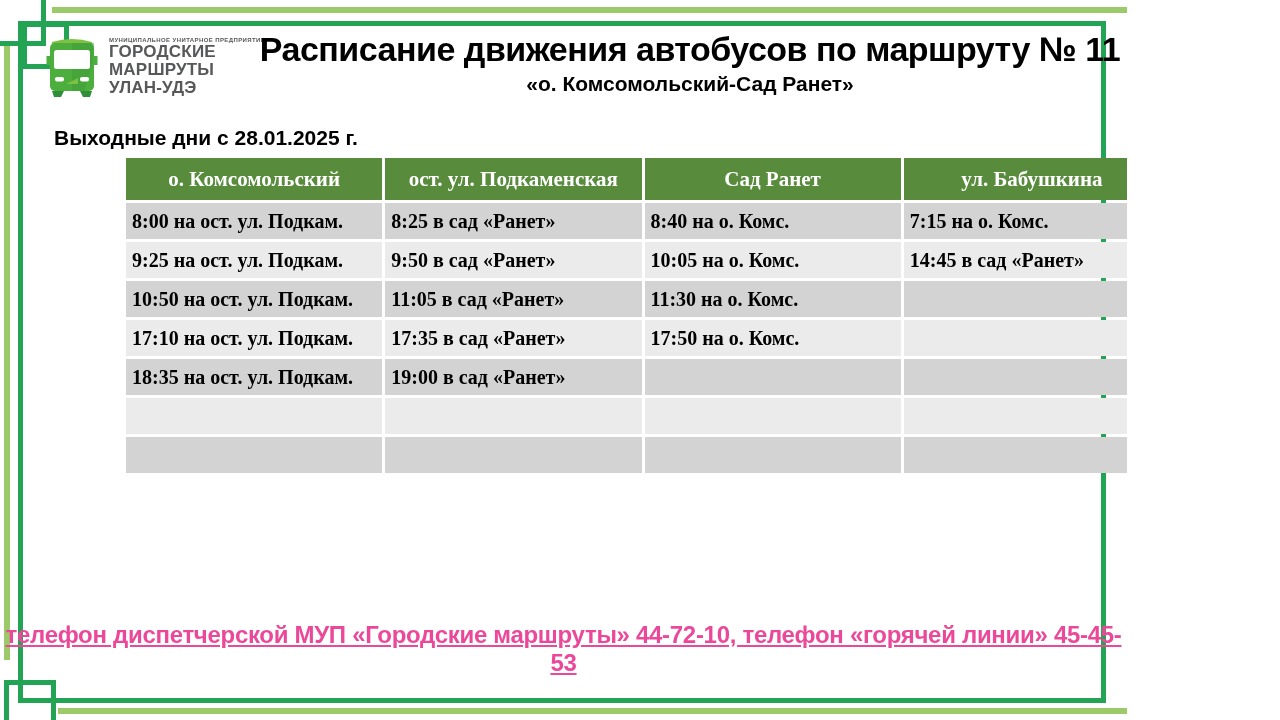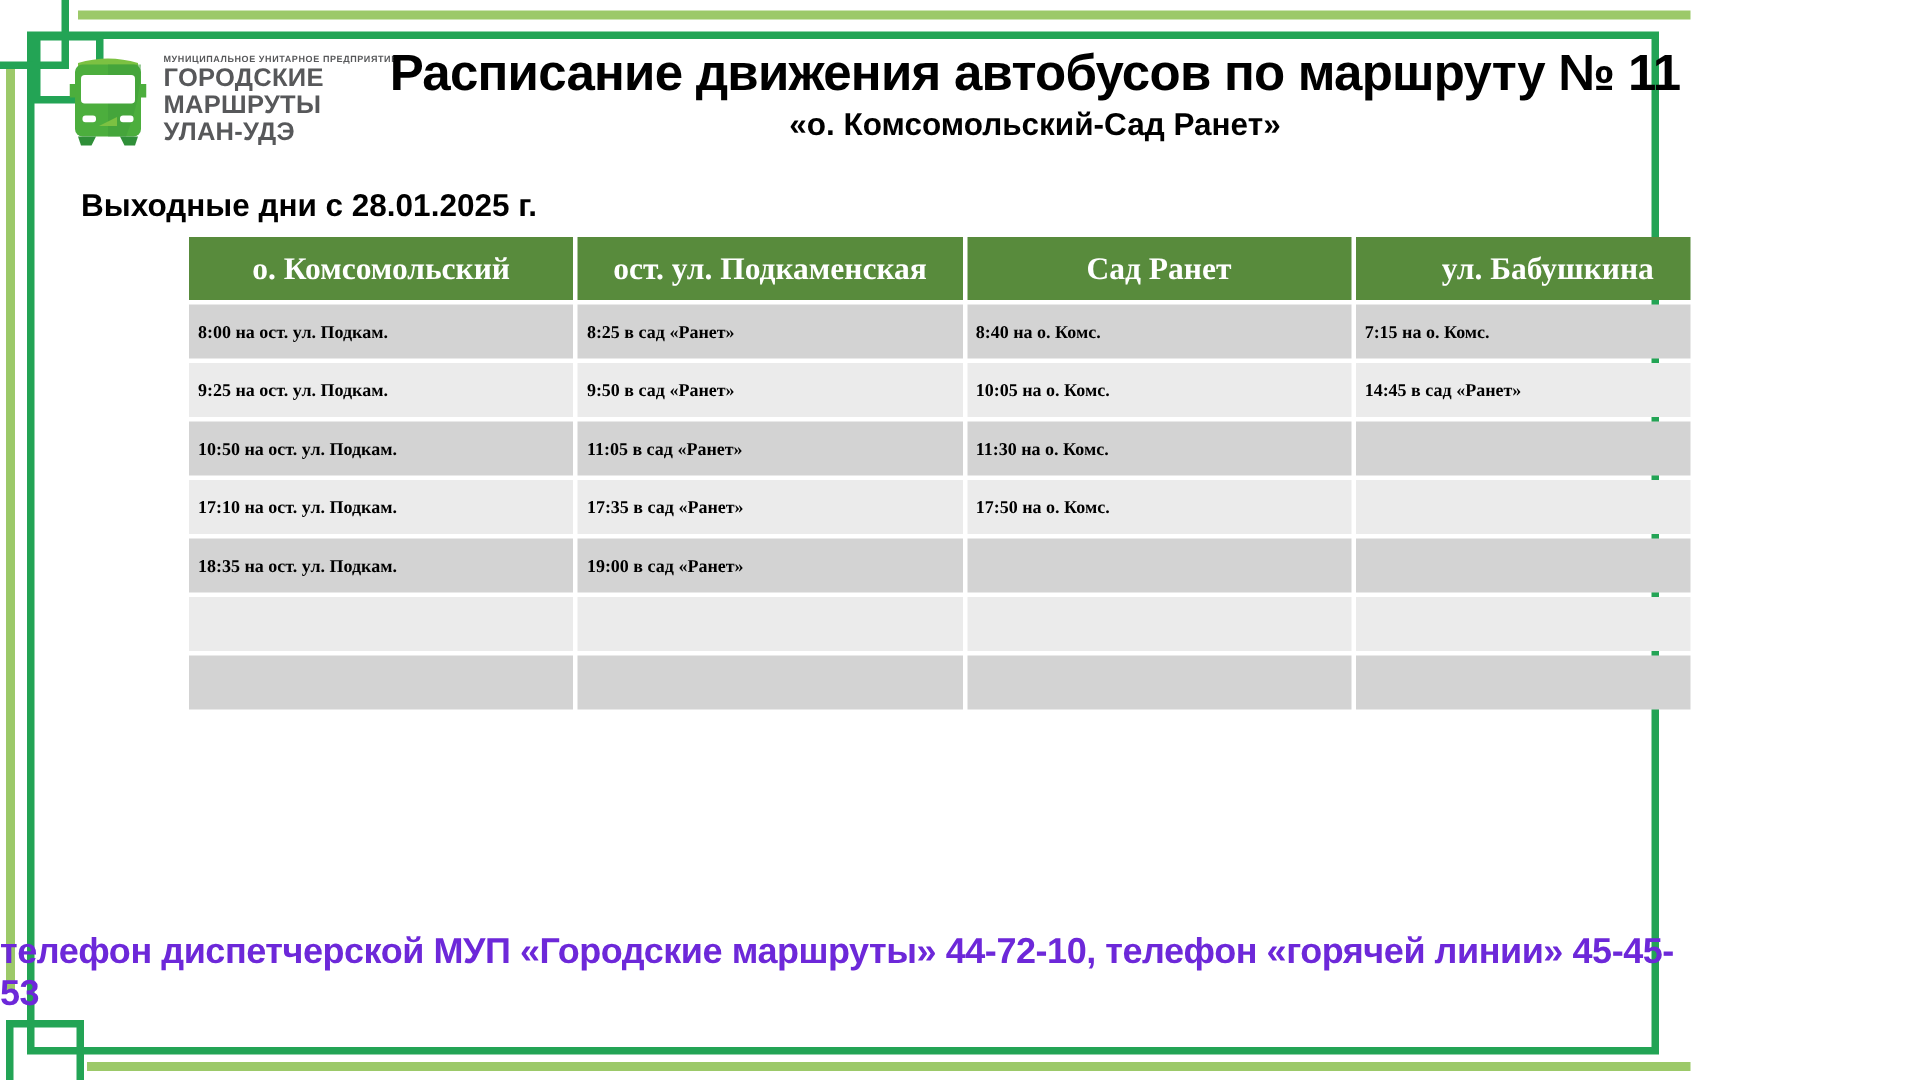--- a/index.html
+++ b/index.html
@@ -34,28 +34,28 @@
   .sub-title{font-size:21px;font-weight:bold;margin-top:3px;}
   .sched-label{position:absolute;left:54px;top:116px;font-size:21px;font-weight:bold;color:#000;margin-top:10px;}
 
   
   .tbl-wrap{position:absolute;left:123px;top:155px;width:1040px;}
   table.sched{width:100%;border-collapse:separate;border-spacing:3px 3px;table-layout:fixed;}
   table.sched th{background:var(--hgreen);color:#ffffff;height:40px;
                  font-family:"Liberation Serif",serif;font-weight:bold;font-size:21px;
                  text-align:center;vertical-align:middle;}
   table.sched td{height:36px;font-family:"Liberation Serif",serif;font-weight:bold;
-                 font-size:12px;color:#000;padding:0 0 0 6px;vertical-align:middle;
+                 font-size:20px;color:#000;padding:0 0 0 6px;vertical-align:middle;
                  white-space:pre;overflow:hidden;}
   table.sched tr.dark td{background:var(--rowd);}
   table.sched tr.light td{background:var(--rowl);}
 
   
-  .footer{position:absolute;left:0;right:0;top:621px;text-align:left;color:#6d28d9;
-          font-weight:bold;font-size:24px;line-height:1.18;letter-spacing:-.3px;}
+  .footer{position:absolute;left:0;right:0;top:621px;text-align:center;color:#ec4899;
+          font-weight:bold;font-size:24px;line-height:1.18;letter-spacing:-.3px;text-decoration:underline;}
 </style>
 </head>
 <body>
 
 <div class="page" style="--green: #23a455; --lgreen: #9cc969; --hgreen: #588b3c; --rowd: #d3d3d3; --rowl: #ebebeb;">
 
   <div class="accent accent-top"></div>
   <div class="accent accent-left"></div>
   <div class="accent accent-right"></div>
   <div class="accent accent-bottom"></div>

